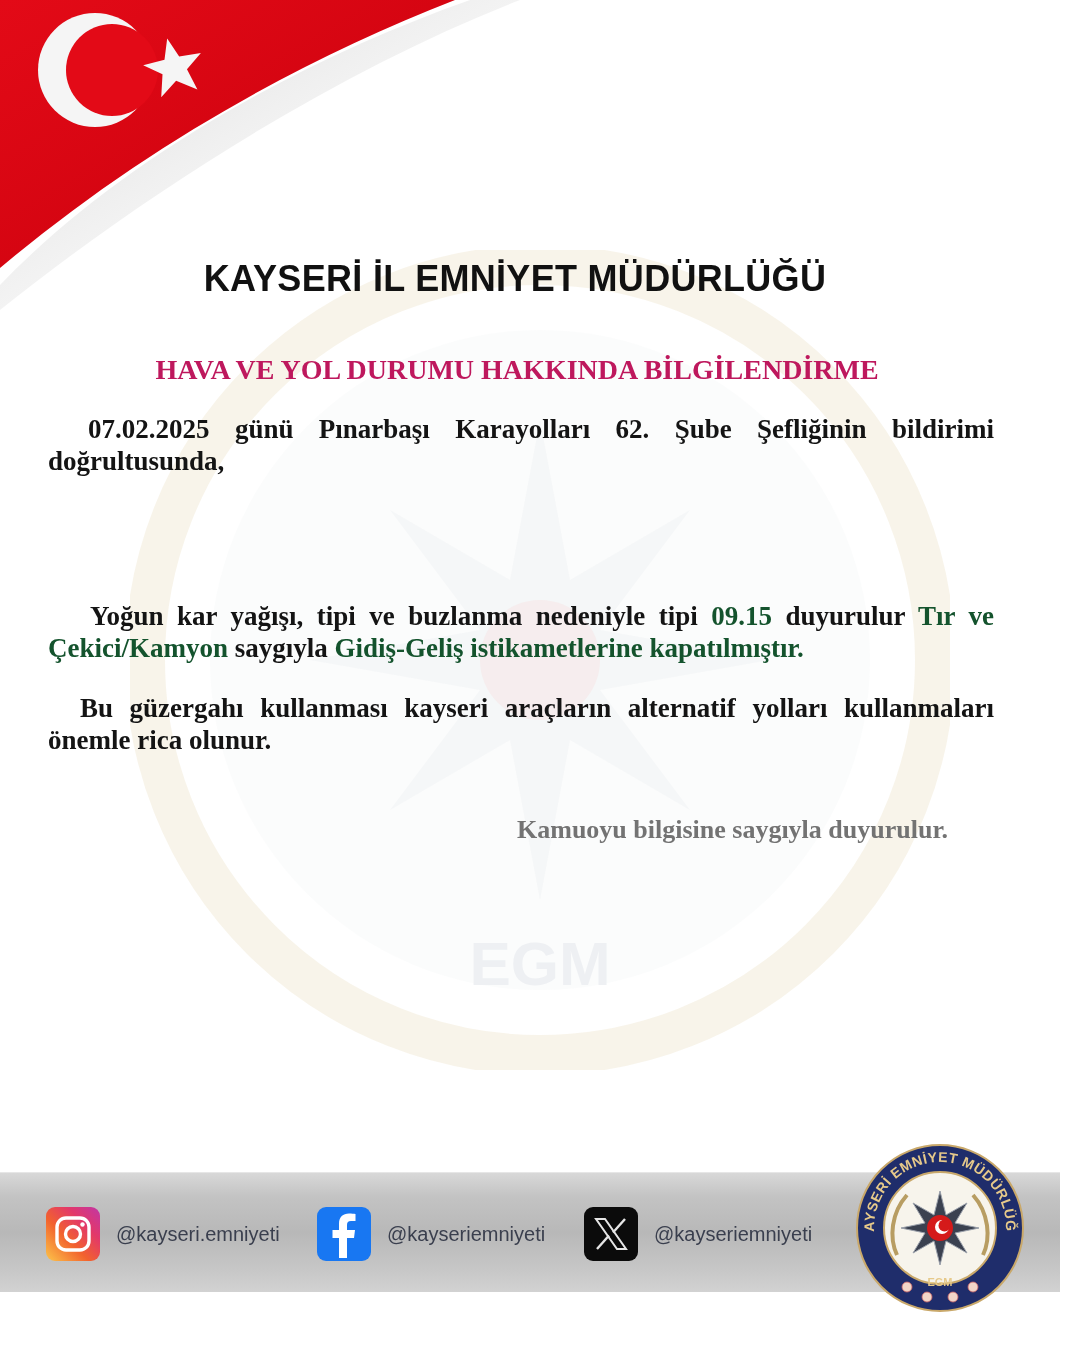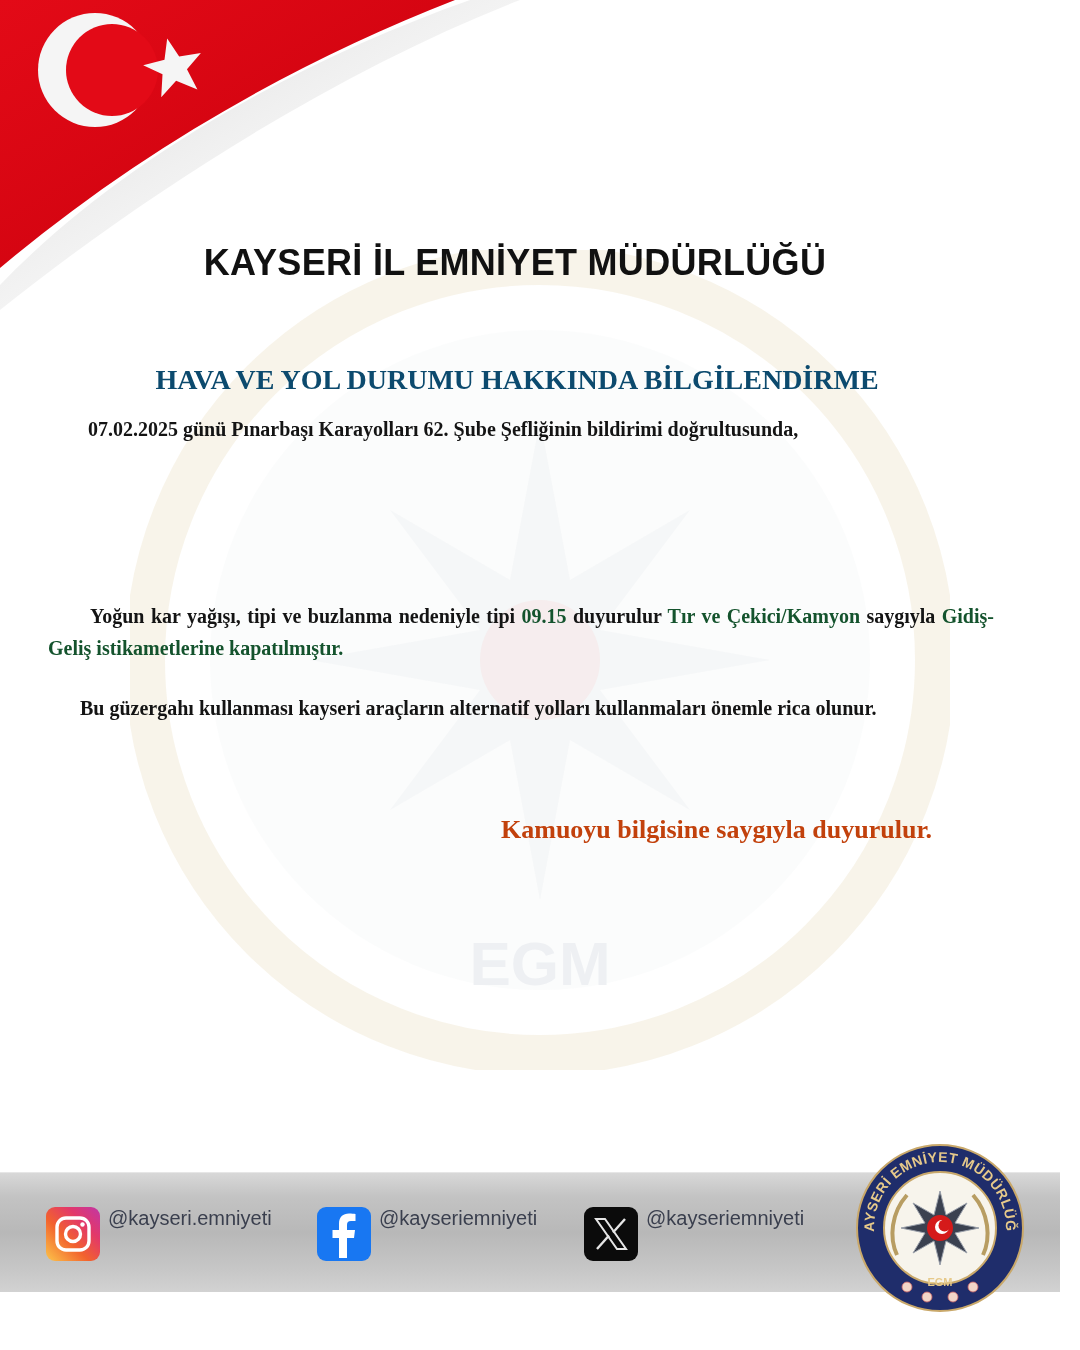--- a/index.html
+++ b/index.html
@@ -8,52 +8,52 @@
 
   
   .flag-wrap { position: absolute; left: 0; top: 0; width: 520px; height: 320px; }
   .flag-wrap svg { width: 100%; height: 100%; display: block; }
 
   
   .watermark { position: absolute; left: 130px; top: 250px; width: 820px; height: 820px; pointer-events: none; }
   .watermark svg { width: 100%; height: 100%; display: block; }
 
   .org-title {
-    position: absolute; left: 0; width: 1030px; top: 242px;
+    position: absolute; left: 0; width: 1030px; top: 258px;
     text-align: center;
     font-family: "Liberation Sans", sans-serif; font-weight: 700;
     font-size: 36px; letter-spacing: 0.3px; color: #111;
   }
   .doc-title {
-    position: absolute; left: 0; width: 1034px; top: 364px;
-    text-align: center; font-weight: 700; font-size: 28px; color: #0c4a6e;
+    position: absolute; left: 0; width: 1034px; top: 354px;
+    text-align: center; font-weight: 700; font-size: 28px; color: #be185d;
   }
   .body-text {
     position: absolute; left: 48px; width: 946px;
-    font-weight: 700; font-size: 20px; line-height: 32px; color: #141414;
+    font-weight: 700; font-size: 27px; line-height: 32px; color: #141414;
     text-align: justify;
   }
   .p1 { top: 413px; text-indent: 40px; }
   .list { position: absolute; left: 84px; top: 506px; font-weight: 700; font-size: 26.5px; line-height: 32px; color: #141414; }
   .list-item { display: block; }
   .p2 { top: 600px; text-indent: 42px; }
   .p3 { top: 692px; text-indent: 32px; }
   .red { color: #14532d; }
   .closing {
-    position: absolute; left: 501px; top: 815px;
-    font-weight: 700; font-size: 26px; color: #c2410c;
+    position: absolute; left: 517px; top: 815px;
+    font-weight: 700; font-size: 26px; color: #737373;
   }
 
   
   .footer-band {
     position: absolute; left: 0; top: 1172px; width: 1060px; height: 120px;
     background: linear-gradient(to bottom, #d8d8d8 0%, #c3c3c3 20%, #b8b8b8 50%, #c6c6c6 80%, #d2d2d2 100%);
     border-top: 1px solid #e6e6e6;
   }
-  .social { position: absolute; top: 1207px; display: flex; gap: 6px; }
+  .social { position: absolute; top: 1207px; display: flex; align-items: center; gap: 14px; }
   .social .icon { width: 54px; height: 54px; border-radius: 9px; display: flex; align-items: center; justify-content: center; }
   .social .handle { font-family: "Liberation Sans", sans-serif; font-size: 20px; color: #3a3f4e; margin-left: 2px; }
   .ig { left: 46px; }
   .fb { left: 317px; }
   .x  { left: 584px; }
   .ig .icon { background: linear-gradient(45deg, #fcc54a 0%, #f2622e 40%, #e2386a 70%, #c136a6 100%); }
   .fb .icon { background: #1877f2; }
   .x .icon { background: #0b0b0b; }
 
   .badge { position: absolute; left: 855px; top: 1143px; width: 170px; height: 170px; }

